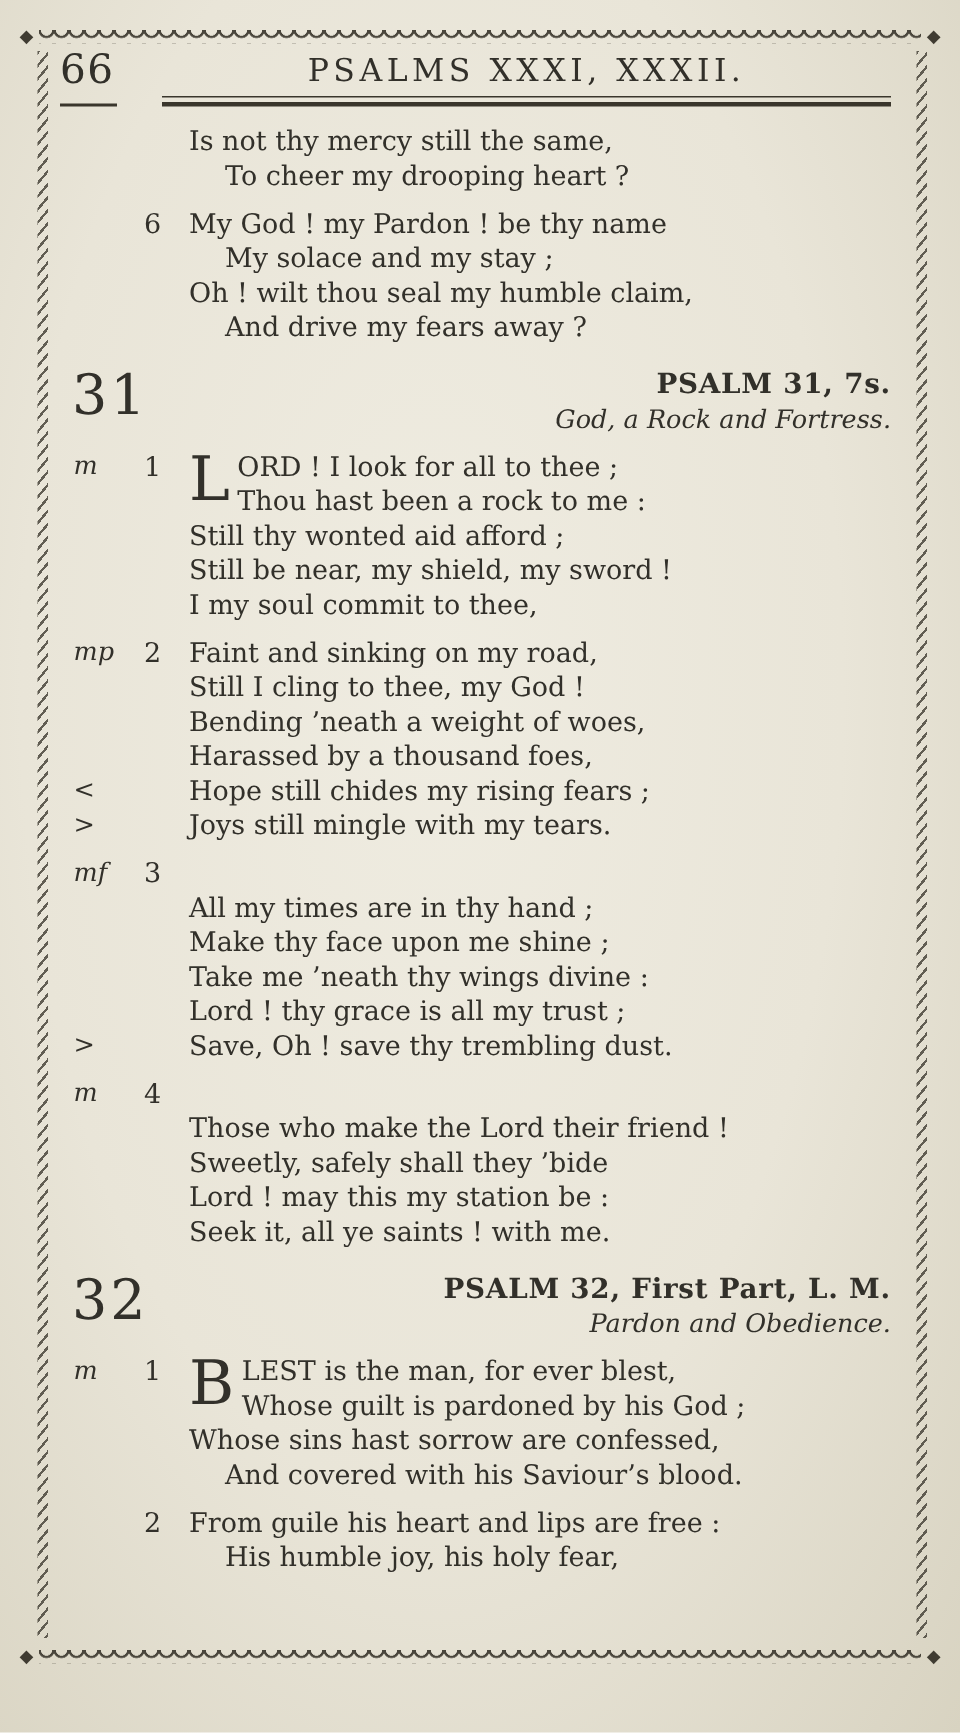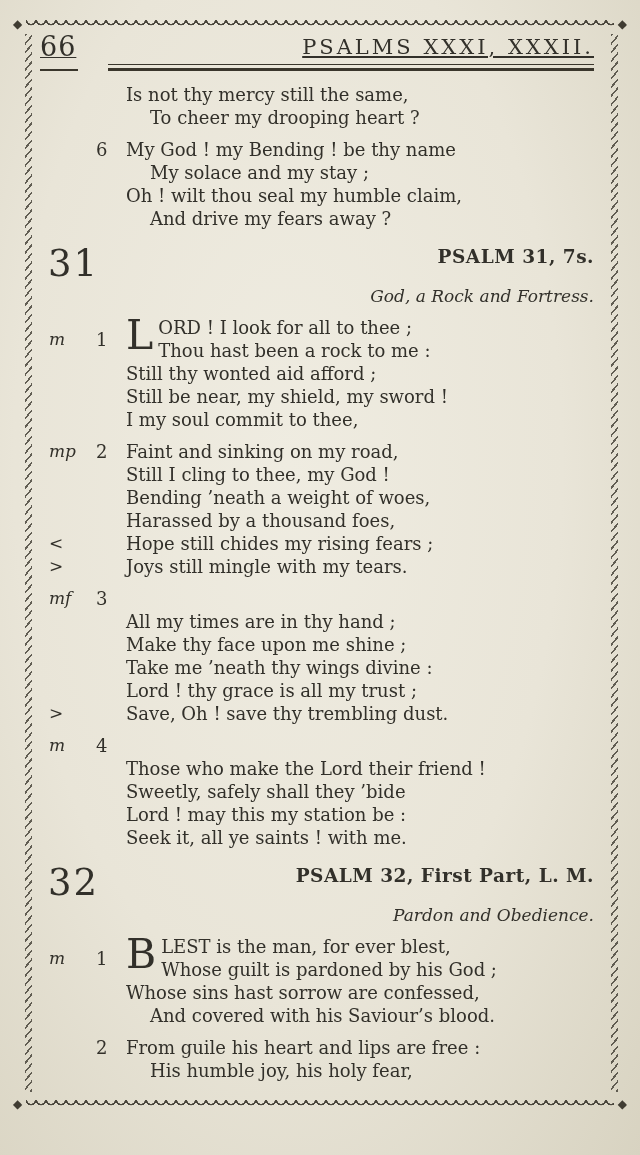--- a/index.html
+++ b/index.html
@@ -15,41 +15,41 @@
   .v-border.left{left:25px;}
   .v-border.right{right:22px;}
   .h-ornament{position:absolute;left:13px;right:13px;display:flex;align-items:center;gap:4px;height:16px;}
   .h-ornament.top{top:16px;}
   .h-ornament.bottom{top:1096px;}
   .corner-glyph{font-size:12px;color:#403c32;line-height:1;}
   .wavy{flex:1;height:9px;background-repeat:repeat-x;background-size:10px 9px;
     background-image:radial-gradient(circle at 5px 0px, rgba(0,0,0,0) 3.6px, #4a463c 3.9px 5.2px, rgba(0,0,0,0) 5.6px);}
   
   .sheet{position:relative;padding:32px 46px 0 40px;}
-  .header-row{display:flex;align-items:flex-end;margin-bottom:12px;text-decoration:underline;}
+  .header-row{display:flex;align-items:flex-end;margin-bottom:12px;}
   .pagenum-wrap{width:68px;}
   .pagenum{font-size:27px;line-height:30px;letter-spacing:1px;}
   .short-rule{width:38px;height:2px;background:#3a362c;margin-top:7px;}
   .title-wrap{flex:1;}
-  .running-title{margin:0;font-size:21px;font-weight:normal;letter-spacing:3px;text-align:right;line-height:24px;}
+  .running-title{margin:0;font-size:21px;font-weight:normal;letter-spacing:3px;text-align:center;line-height:24px;}
   .double-rule{margin-top:5px;height:3px;border-top:1.5px solid #3a362c;border-bottom:3px solid #3a362c;}
   
   .stanza{margin-bottom:9px;}
   .stanza.endgap{margin-bottom:15px;}
-  .line{display:flex;align-items:center;}
+  .line{display:flex;align-items:flex-start;}
   .dyn{width:56px;padding-left:9px;box-sizing:border-box;font-style:italic;font-size:17px;flex:none;}
   .vnum{width:30px;box-sizing:border-box;flex:none;}
   .txt{flex:1;min-width:0;}
   .i1{padding-left:24px;}
   .dropcap{float:left;font-size:41px;line-height:37px;margin:1px 5px 0 0;}
   
   .psalm-head{position:relative;text-align:right;margin:5px 0 9px;}
   .big-num{position:absolute;left:8px;top:-2px;font-size:37px;line-height:42px;letter-spacing:2px;}
   .psalm-title{font-weight:bold;font-size:18.5px;letter-spacing:.5px;line-height:23px;}
-  .psalm-subtitle{font-style:italic;font-size:17px;line-height:21px;margin-top:18px;}
+  .psalm-subtitle{font-style:italic;font-size:17px;line-height:21px;margin-top:2px;}
 </style>
 </head>
 <body>
 
 <div class="h-ornament top">
   <span class="corner-glyph">◆</span>
   <div class="wavy"></div>
   <span class="corner-glyph">◆</span>
 </div>
 <div class="v-border left"></div>
@@ -83,21 +83,21 @@
       <div class="line">
         <span class="dyn"></span>
         <span class="vnum"></span>
         <span class="txt i1">To cheer my drooping heart ?</span>
       </div>
     </div>
     <div class="stanza endgap">
       <div class="line">
         <span class="dyn"></span>
         <span class="vnum">6</span>
-        <span class="txt">My God ! my Bending ! be thy name</span>
+        <span class="txt">My God ! my Pardon ! be thy name</span>
       </div>
       <div class="line">
         <span class="dyn"></span>
         <span class="vnum"></span>
         <span class="txt i1">My solace and my stay ;</span>
       </div>
       <div class="line">
         <span class="dyn"></span>
         <span class="vnum"></span>
         <span class="txt">Oh ! wilt thou seal my humble claim,</span>

